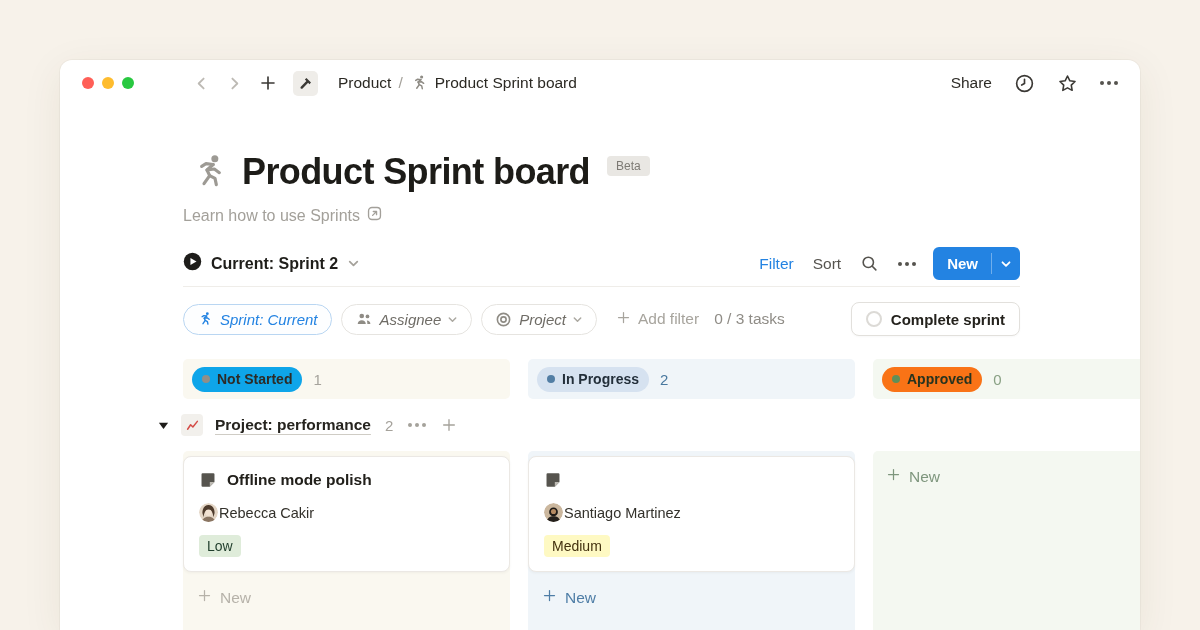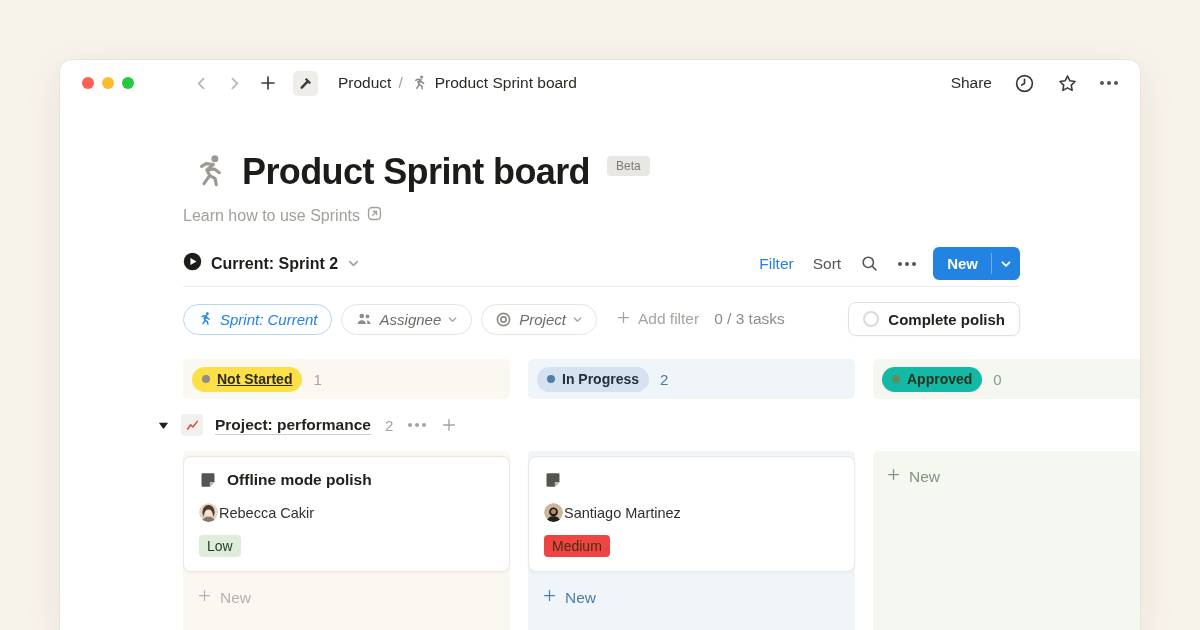--- a/index.html
+++ b/index.html
@@ -75,23 +75,23 @@
   .board { margin-top:23px; flex:1; display:flex; flex-direction:column; min-height:0; }
   .strips-row { display:flex; gap:18px; flex:0 0 40px; }
   .strip { height:40px; border-radius:5px; display:flex; align-items:center; padding:0 9px; gap:11px; }
   .col-w { width:327px; flex:0 0 327px; }
   .col-flex { flex:1; min-width:0; border-radius:5px 0 0 5px; }
   .strip.ns { background:#FAF8F0; }
   .strip.ip { background:#F0F5F9; }
   .strip.ap { background:#F4F8F1; }
   .pill { height:25px; border-radius:13px; display:flex; align-items:center; gap:7px; padding:0 10px; font-size:14px; font-weight:700; }
   .pill .dot { width:8px; height:8px; border-radius:50%; }
-  .pill.ns { background:#fde047; color:#2D2B26;text-decoration:underline; } .pill.ns .dot { background:#918E87; }
+  .pill.ns { background:#0ea5e9; color:#2D2B26; } .pill.ns .dot { background:#918E87; }
   .pill.ip { background:#D6E2F0; color:#232F3A; } .pill.ip .dot { background:#527EA4; }
-  .pill.ap { background:#14b8a6; color:#27331F; } .pill.ap .dot { background:#5F8F59; }
+  .pill.ap { background:#f97316; color:#27331F; } .pill.ap .dot { background:#5F8F59; }
   .strip-count { font-size:15px; }
   .strip-count.ns { color:#A6A39C; } .strip-count.ip { color:#49789F; } .strip-count.ap { color:#89A184; }
 
   .group-row { flex:0 0 52px; display:flex; align-items:center; margin-left:-25px; gap:12px; }
   .tri { color:#1E1D1A; display:flex; }
   .chart-ic { width:22px; height:22px; border-radius:4px; background:#F2F0EC; display:flex; align-items:center; justify-content:center; }
   .group-label { font-size:15.5px; font-weight:700; color:#26241F; text-decoration:underline; text-decoration-color:#CFCCC5; text-underline-offset:4px; text-decoration-thickness:1px; cursor:pointer; }
   .group-count { font-size:15px; color:#A5A29B; margin-left:2px; }
   .group-more, .group-add { color:#A5A29B; display:flex; cursor:pointer; margin-left:3px; }
 
@@ -103,21 +103,21 @@
 
   .card { background:#fff; border:1px solid #EBE8E4; border-radius:8px; box-shadow:0 1px 3px rgba(60,50,30,0.05); padding:14px 15px 14px 15px; cursor:pointer; }
   .card-title-row { display:flex; align-items:center; gap:10px; }
   .card-title { font-size:15.5px; font-weight:700; color:#22201B; }
   .page-ic { display:flex; flex:0 0 auto; }
   .assignee-row { margin-top:14px; display:flex; align-items:center; gap:1px; }
   .avatar { width:19px; height:19px; border-radius:50%; overflow:hidden; flex:0 0 auto; }
   .assignee-name { font-size:14.5px; color:#33312B; }
   .tag { display:inline-block; margin-top:13px; font-size:14px; padding:3px 8px; border-radius:4px; }
   .tag.low { background:#DFECDA; color:#1F3D2B; }
-  .tag.medium { background:#ef4444; color:#43310F; }
+  .tag.medium { background:#fef9c3; color:#43310F; }
 
   .new-row { margin-top:16px; display:flex; align-items:center; gap:8px; padding-left:14px; font-size:15.5px; cursor:pointer; }
   .new-row.ns { color:#B6B2A9; }
   .new-row.ip { color:#4E7DA6; font-weight:400; }
   .new-top { display:flex; align-items:center; gap:8px; padding:11px 0 0 13px; font-size:15.5px; color:#7E967D; cursor:pointer; }
 </style>
 </head>
 <body>
 
 <div class="stage">
@@ -305,21 +305,21 @@
           <span>
             <svg width="15" height="15" viewBox="0 0 24 24" fill="none" stroke="currentColor" stroke-width="2" stroke-linecap="round">
                 <path d="M12 4 V20 M4 12 H20"></path>
               </svg>
           </span>
           <span>Add filter</span>
         </div>
         <span class="task-progress">0 / 3 tasks</span>
         <div class="complete-btn">
           <span class="ring"></span>
-          <span class="txt">Complete polish</span>
+          <span class="txt">Complete sprint</span>
         </div>
       </div>
 
       <div class="board">
 
         <div class="strips-row">
           <div class="strip ns col-w">
             <span class="pill ns">
               <span class="dot"></span>
               <span>Not Started</span>

